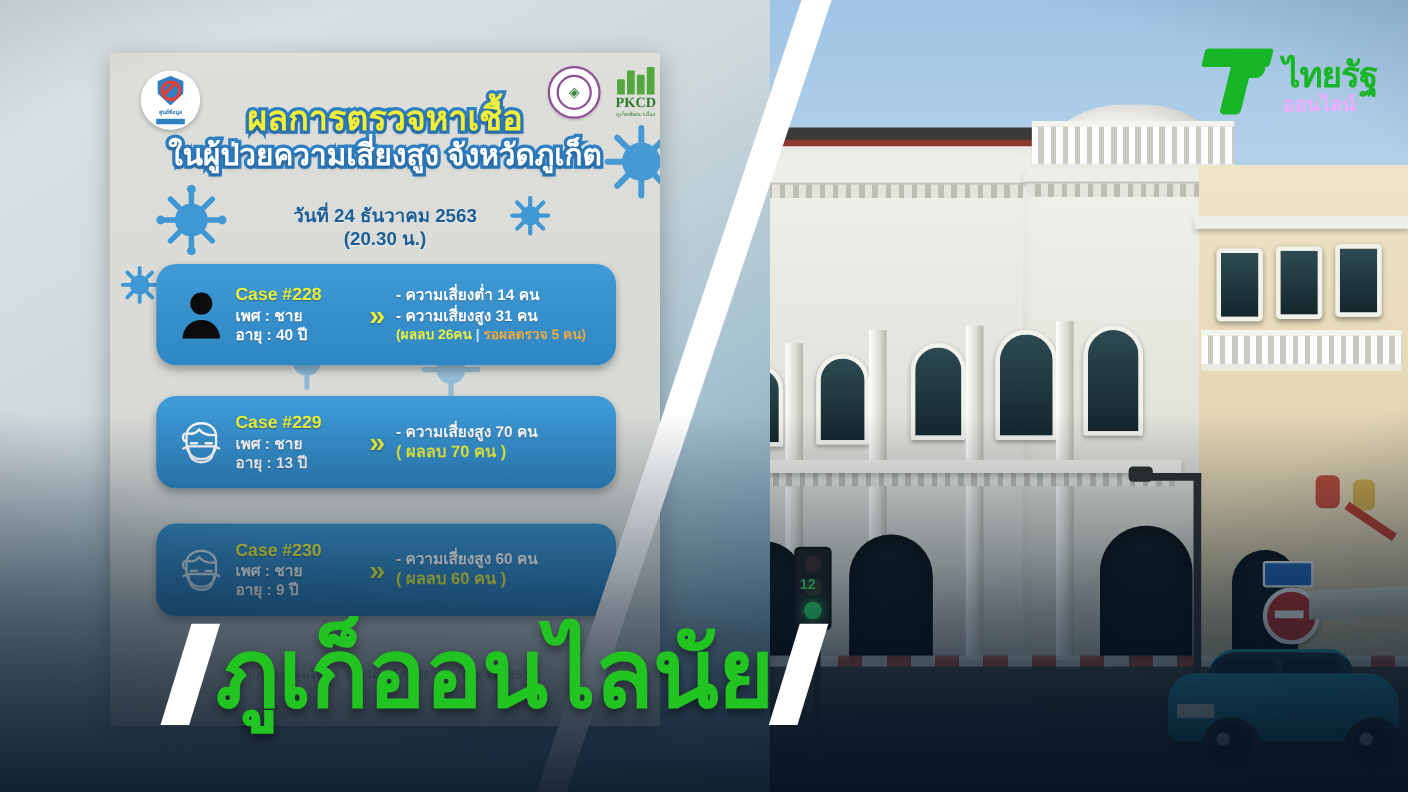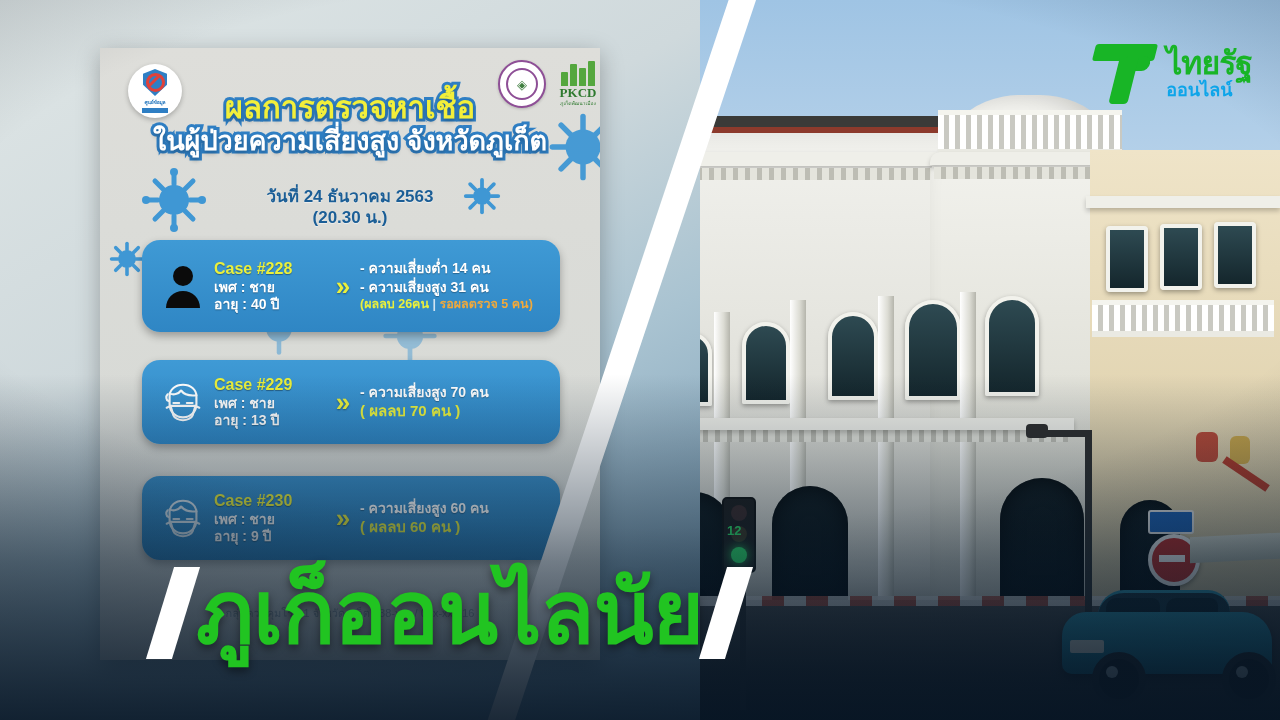--- a/index.html
+++ b/index.html
@@ -220,29 +220,29 @@
 
   
   .vign{
     position:absolute;inset:0;pointer-events:none;
     background:
       linear-gradient(180deg,rgba(10,30,48,0) 52%,rgba(9,28,46,.55) 78%,rgba(7,22,38,.88) 100%),
       radial-gradient(120% 85% at 50% 35%,rgba(0,0,0,0) 45%,rgba(4,14,26,.55) 100%);
   }
 
   
-  .brand{position:absolute;right:28px;top:42px;display:flex;align-items:center;gap:10px;}
+  .brand{position:absolute;right:28px;top:42px;display:flex;align-items:flex-end;gap:10px;}
   .brand-mark{width:64px;height:62px;position:relative;}
   .brand-mark i{position:absolute;background:#18b526;display:block;}
   .bm-top{left:2px;top:2px;width:62px;height:17px;border-radius:3px;transform:skewX(-14deg);}
   .bm-stem{left:22px;top:16px;width:19px;height:46px;transform:skewX(-14deg);border-radius:0 0 4px 4px;}
   .bm-hook{left:34px;top:14px;width:24px;height:15px;border-radius:0 9px 9px 0;transform:skewX(-10deg);}
   .brand-txt{line-height:1;}
   .brand-1{color:#18b526;font-size:32px;font-weight:bold;letter-spacing:-1px;}
-  .brand-2{color:#0ea5e9;font-size:18px;font-weight:bold;margin-top:2px;}
+  .brand-2{color:#f0abfc;font-size:18px;font-weight:bold;margin-top:2px;}
 
   
   .headline{
     position:absolute;left:160px;top:548px;width:960px;height:130px;
     display:flex;align-items:center;gap:10px;
   }
   .slash{
     width:26px;height:92px;background:#ffffff;flex:none;
     transform:skewX(-17deg);
   }

